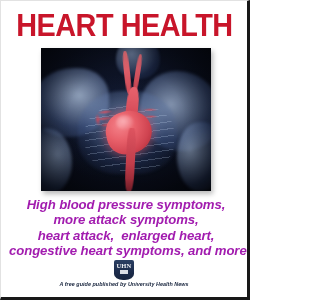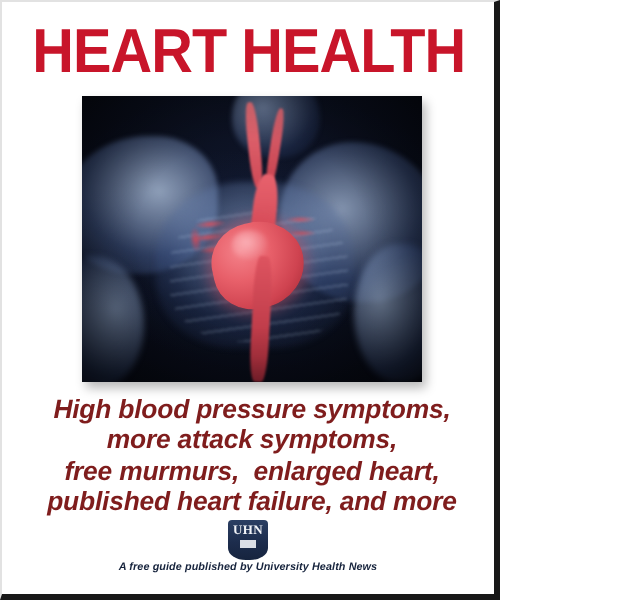--- a/index.html
+++ b/index.html
@@ -258,21 +258,21 @@
     position: absolute;
     left: 8px;
     top: 196px;
     width: 234px;
     text-align: center;
     font-family: "Liberation Sans", sans-serif;
     font-weight: bold;
     font-style: italic;
     font-size: 13.2px;
     line-height: 15.3px;
-    color: #7f1d1d;
+    color: #a21caf;
     letter-spacing: -0.1px;
   }
   .subtitle .ln { display: block; white-space: pre; }
 
   
   .logo-wrap {
     position: absolute;
     left: 0;
     top: 259px;
     width: 100%;
@@ -352,22 +352,22 @@
       <div class="nb-heart"></div>
       <div class="nb-heart-hl"></div>
       <div class="nb-desc"></div>
       <div class="nb-vignette"></div>
     </div>
   </div>
 
   <div class="subtitle">
     <span class="ln">High blood pressure symptoms,</span>
     <span class="ln">more attack symptoms,</span>
-    <span class="ln">free murmurs,  enlarged heart,</span>
-    <span class="ln">published heart failure, and more</span>
+    <span class="ln">heart attack,  enlarged heart,</span>
+    <span class="ln">congestive heart symptoms, and more</span>
   </div>
 
   <div class="logo-wrap">
     <span class="logo-shield">
       <span class="uhn">UHN</span>
       <span class="bar"></span>
     </span>
   </div>
 
   <div class="fineprint">A free guide published by University Health News</div>

